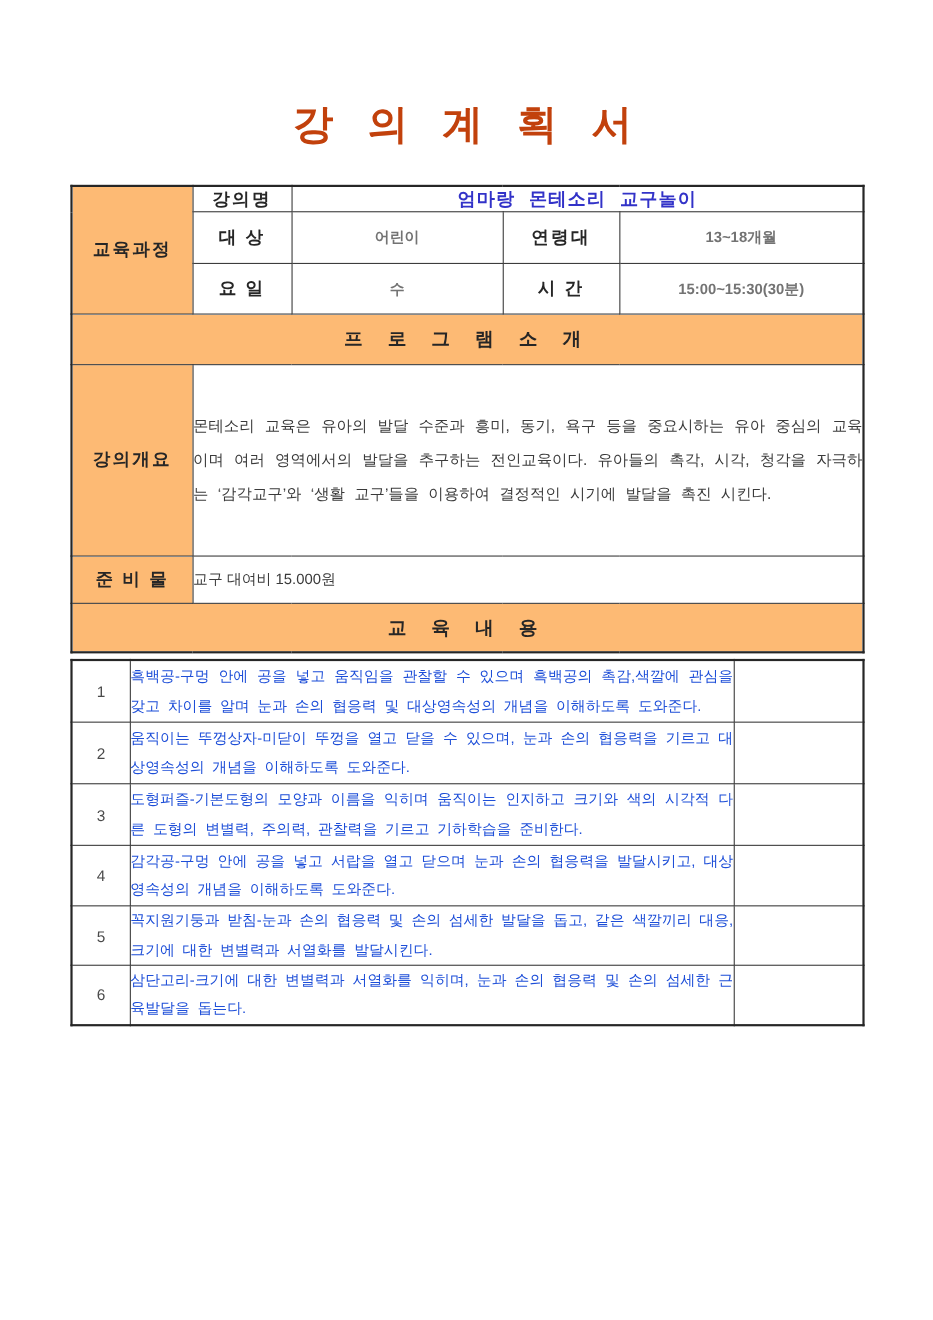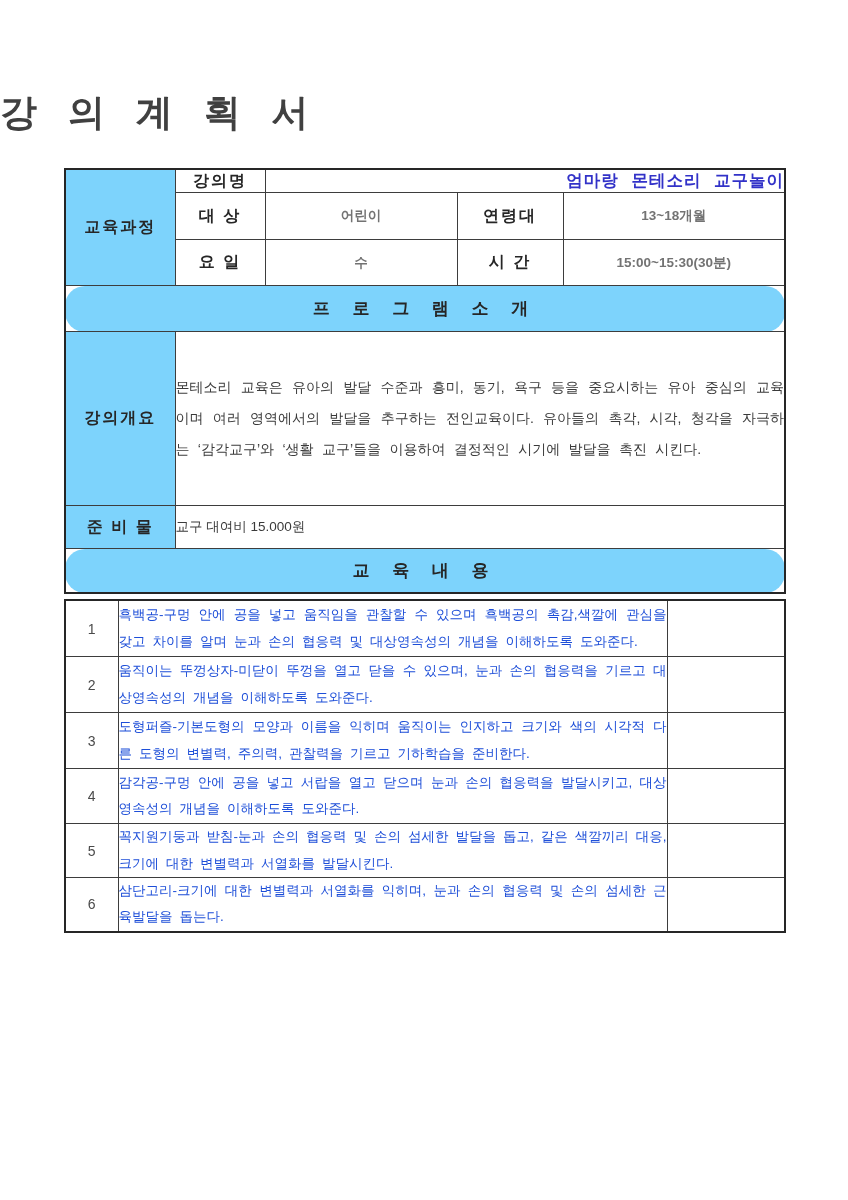--- a/index.html
+++ b/index.html
@@ -8,74 +8,73 @@
     background:#ffffff;
     font-family:"Liberation Sans", sans-serif;
     color:#3a3a3a;
     -webkit-font-smoothing:antialiased;
   }
   .doc{position:relative;width:848px;height:1200px;overflow:hidden;}
 
   
   .doc-title{
     margin:88px 0 0 0;
-    text-align:left;
+    text-align:center;
     font-family:"DejaVu Serif", serif;
     font-weight:bold;
     font-size:37px;
     letter-spacing:7px;
     word-spacing:4px;
-    color:#404040;
+    color:#c2410c;
   }
 
   
   table.sheet{
     border-collapse:collapse;
     table-layout:fixed;
     width:720px;
     margin:0 0 0 64px;
   }
   table.t1{margin-top:30px;}
   table.t2{margin-top:5px;}
   table.sheet{border:2px solid #262626;}
   table.sheet td{
     border:1.5px solid #3d3d3d;
     padding:0;
     vertical-align:middle;
     overflow:hidden;
     margin-left:40px;
   }
 
-  .bluebg{background:#7dd3fc;}
+  .bluebg{background:#fdba74;}
 
   .hd{
     font-weight:bold;
     font-size:16px;
     color:#262626;
     text-align:center;
     letter-spacing:2px;
   }
   .sec{
     font-weight:bold;
     font-size:17px;
     color:#262626;
     text-align:center;
     letter-spacing:9px;
-    border-radius:20px;
   }
   .val{
     font-size:13.5px;
     color:#737373;
     text-align:center;
     font-weight:bold;
   }
   .accent{
     font-weight:bold;
     font-size:16.5px;
-    text-align:right;
+    text-align:center;
     letter-spacing:1px;
     word-spacing:7px;
   }
   .para{
     font-size:14px;
     line-height:2.2;
     text-align:justify;
     word-spacing:0.32em;
     padding:10px 14px;
     color:#3a3a3a;

